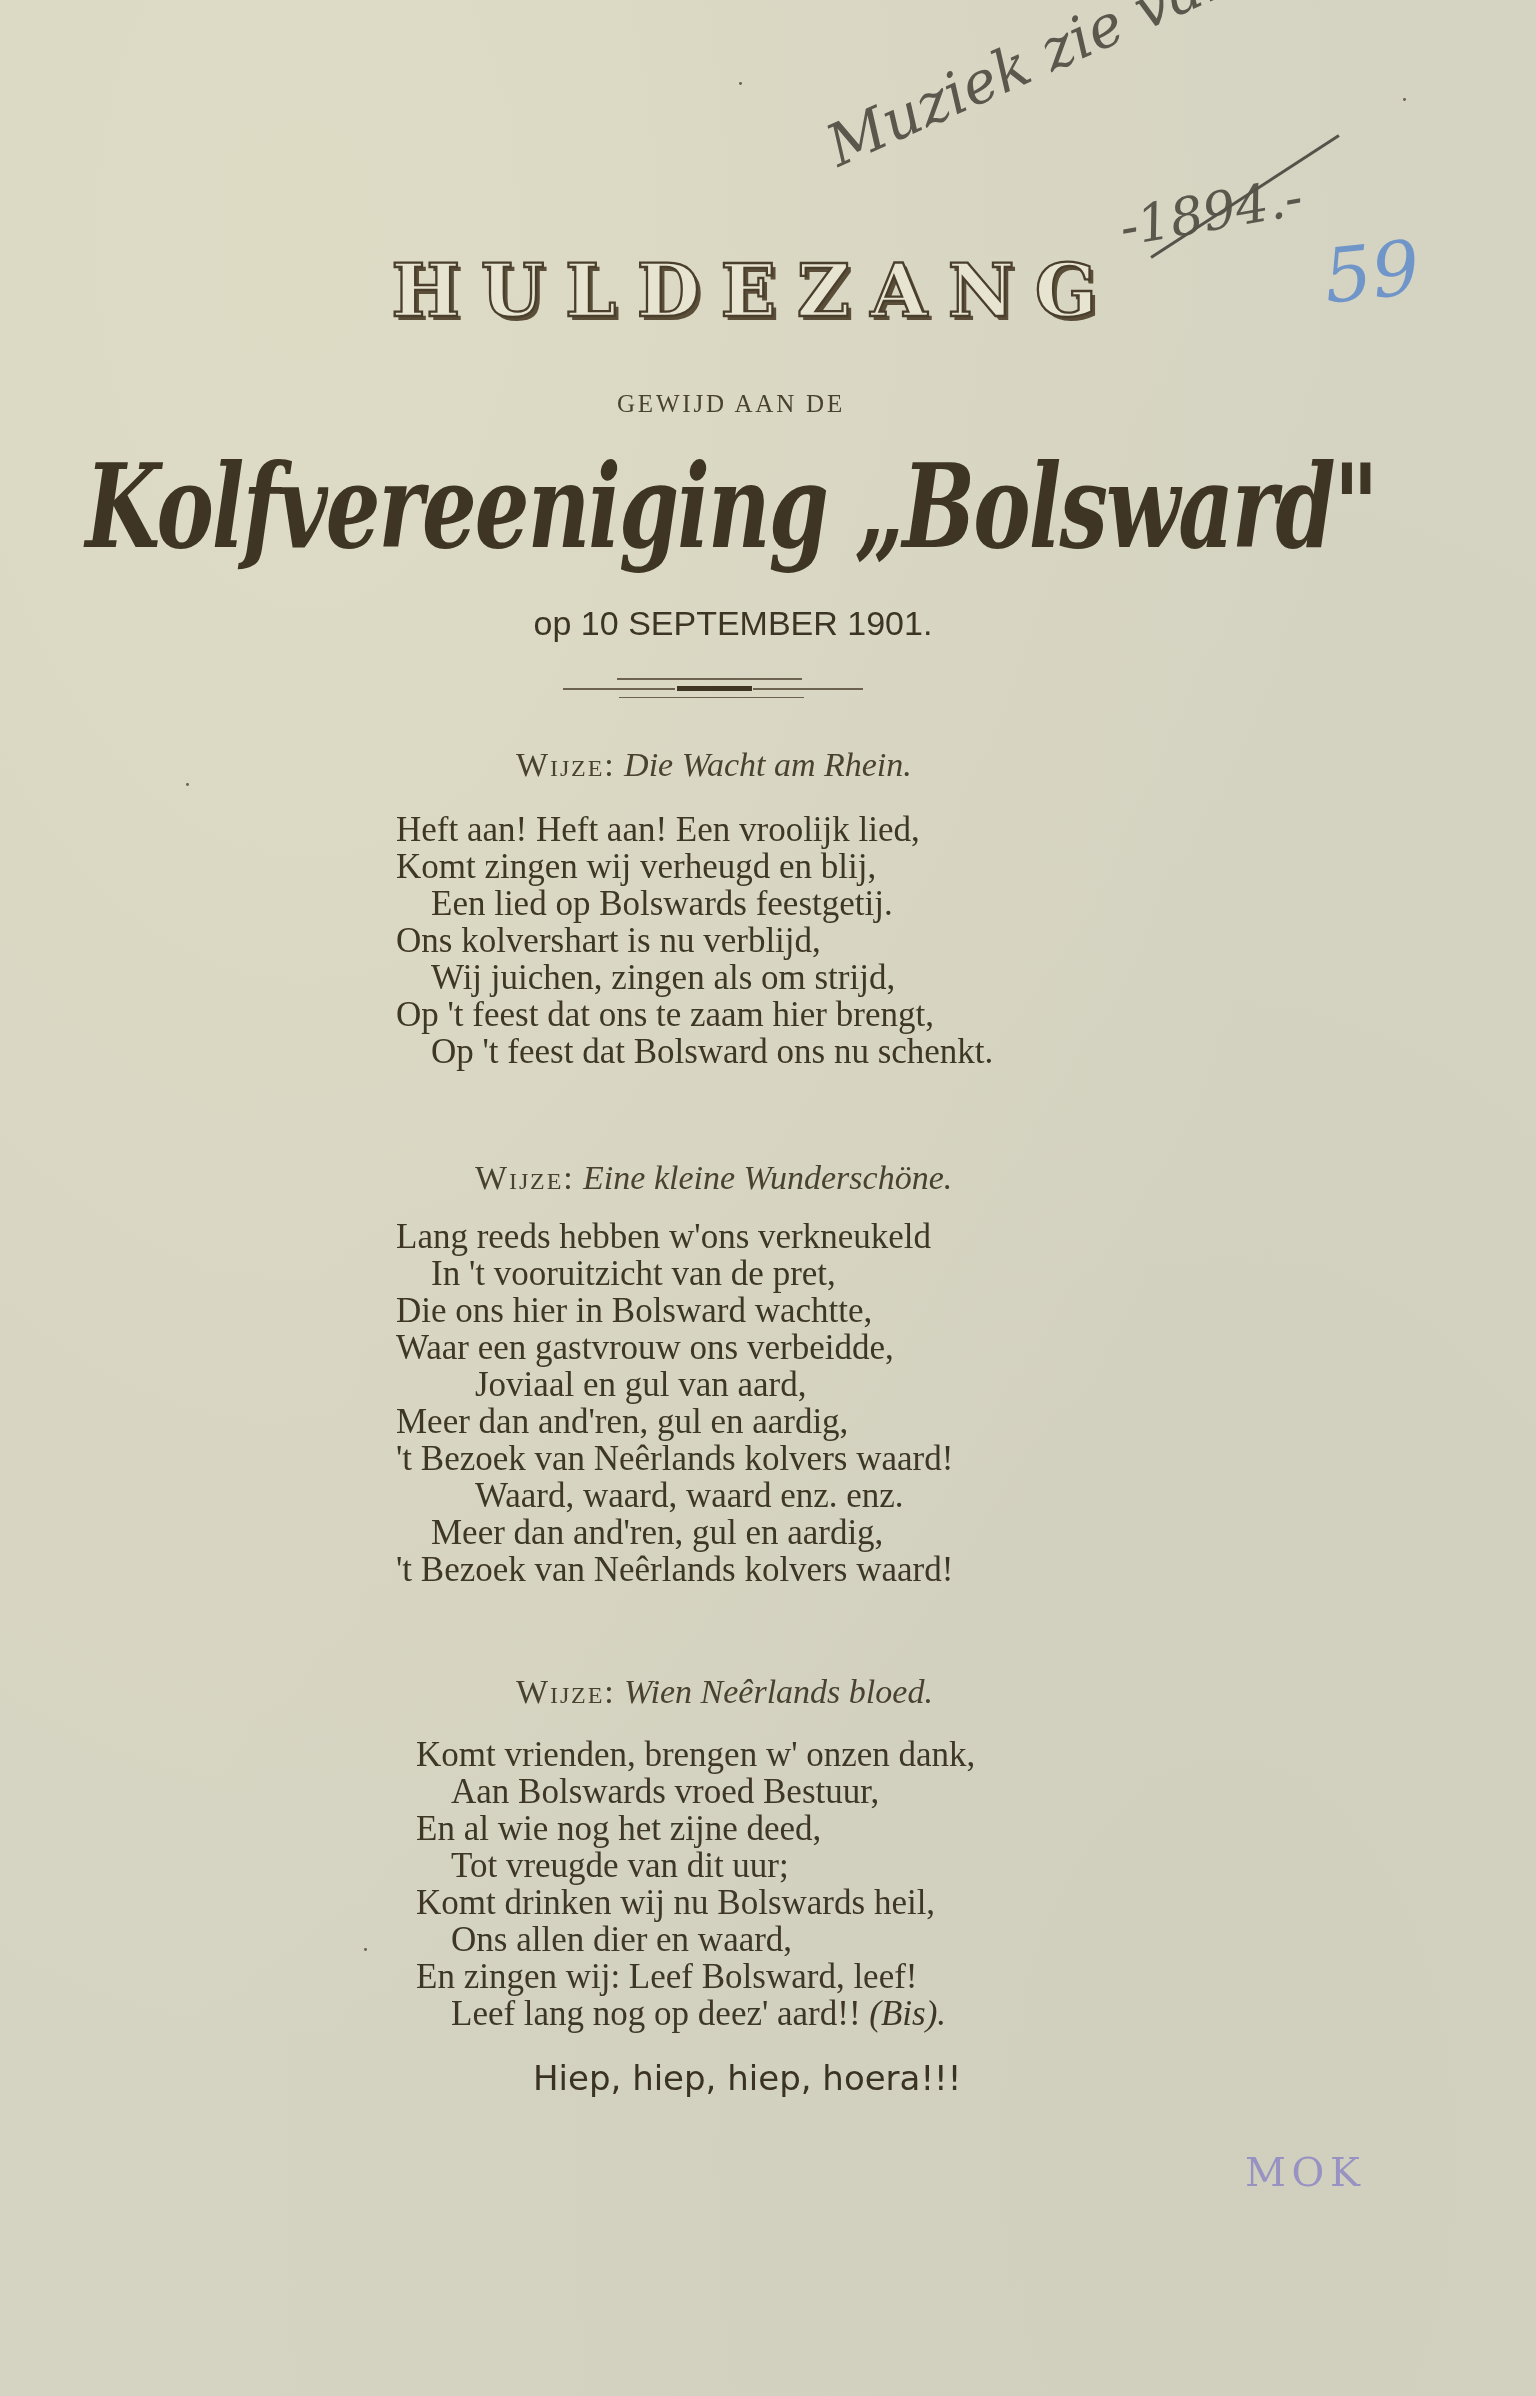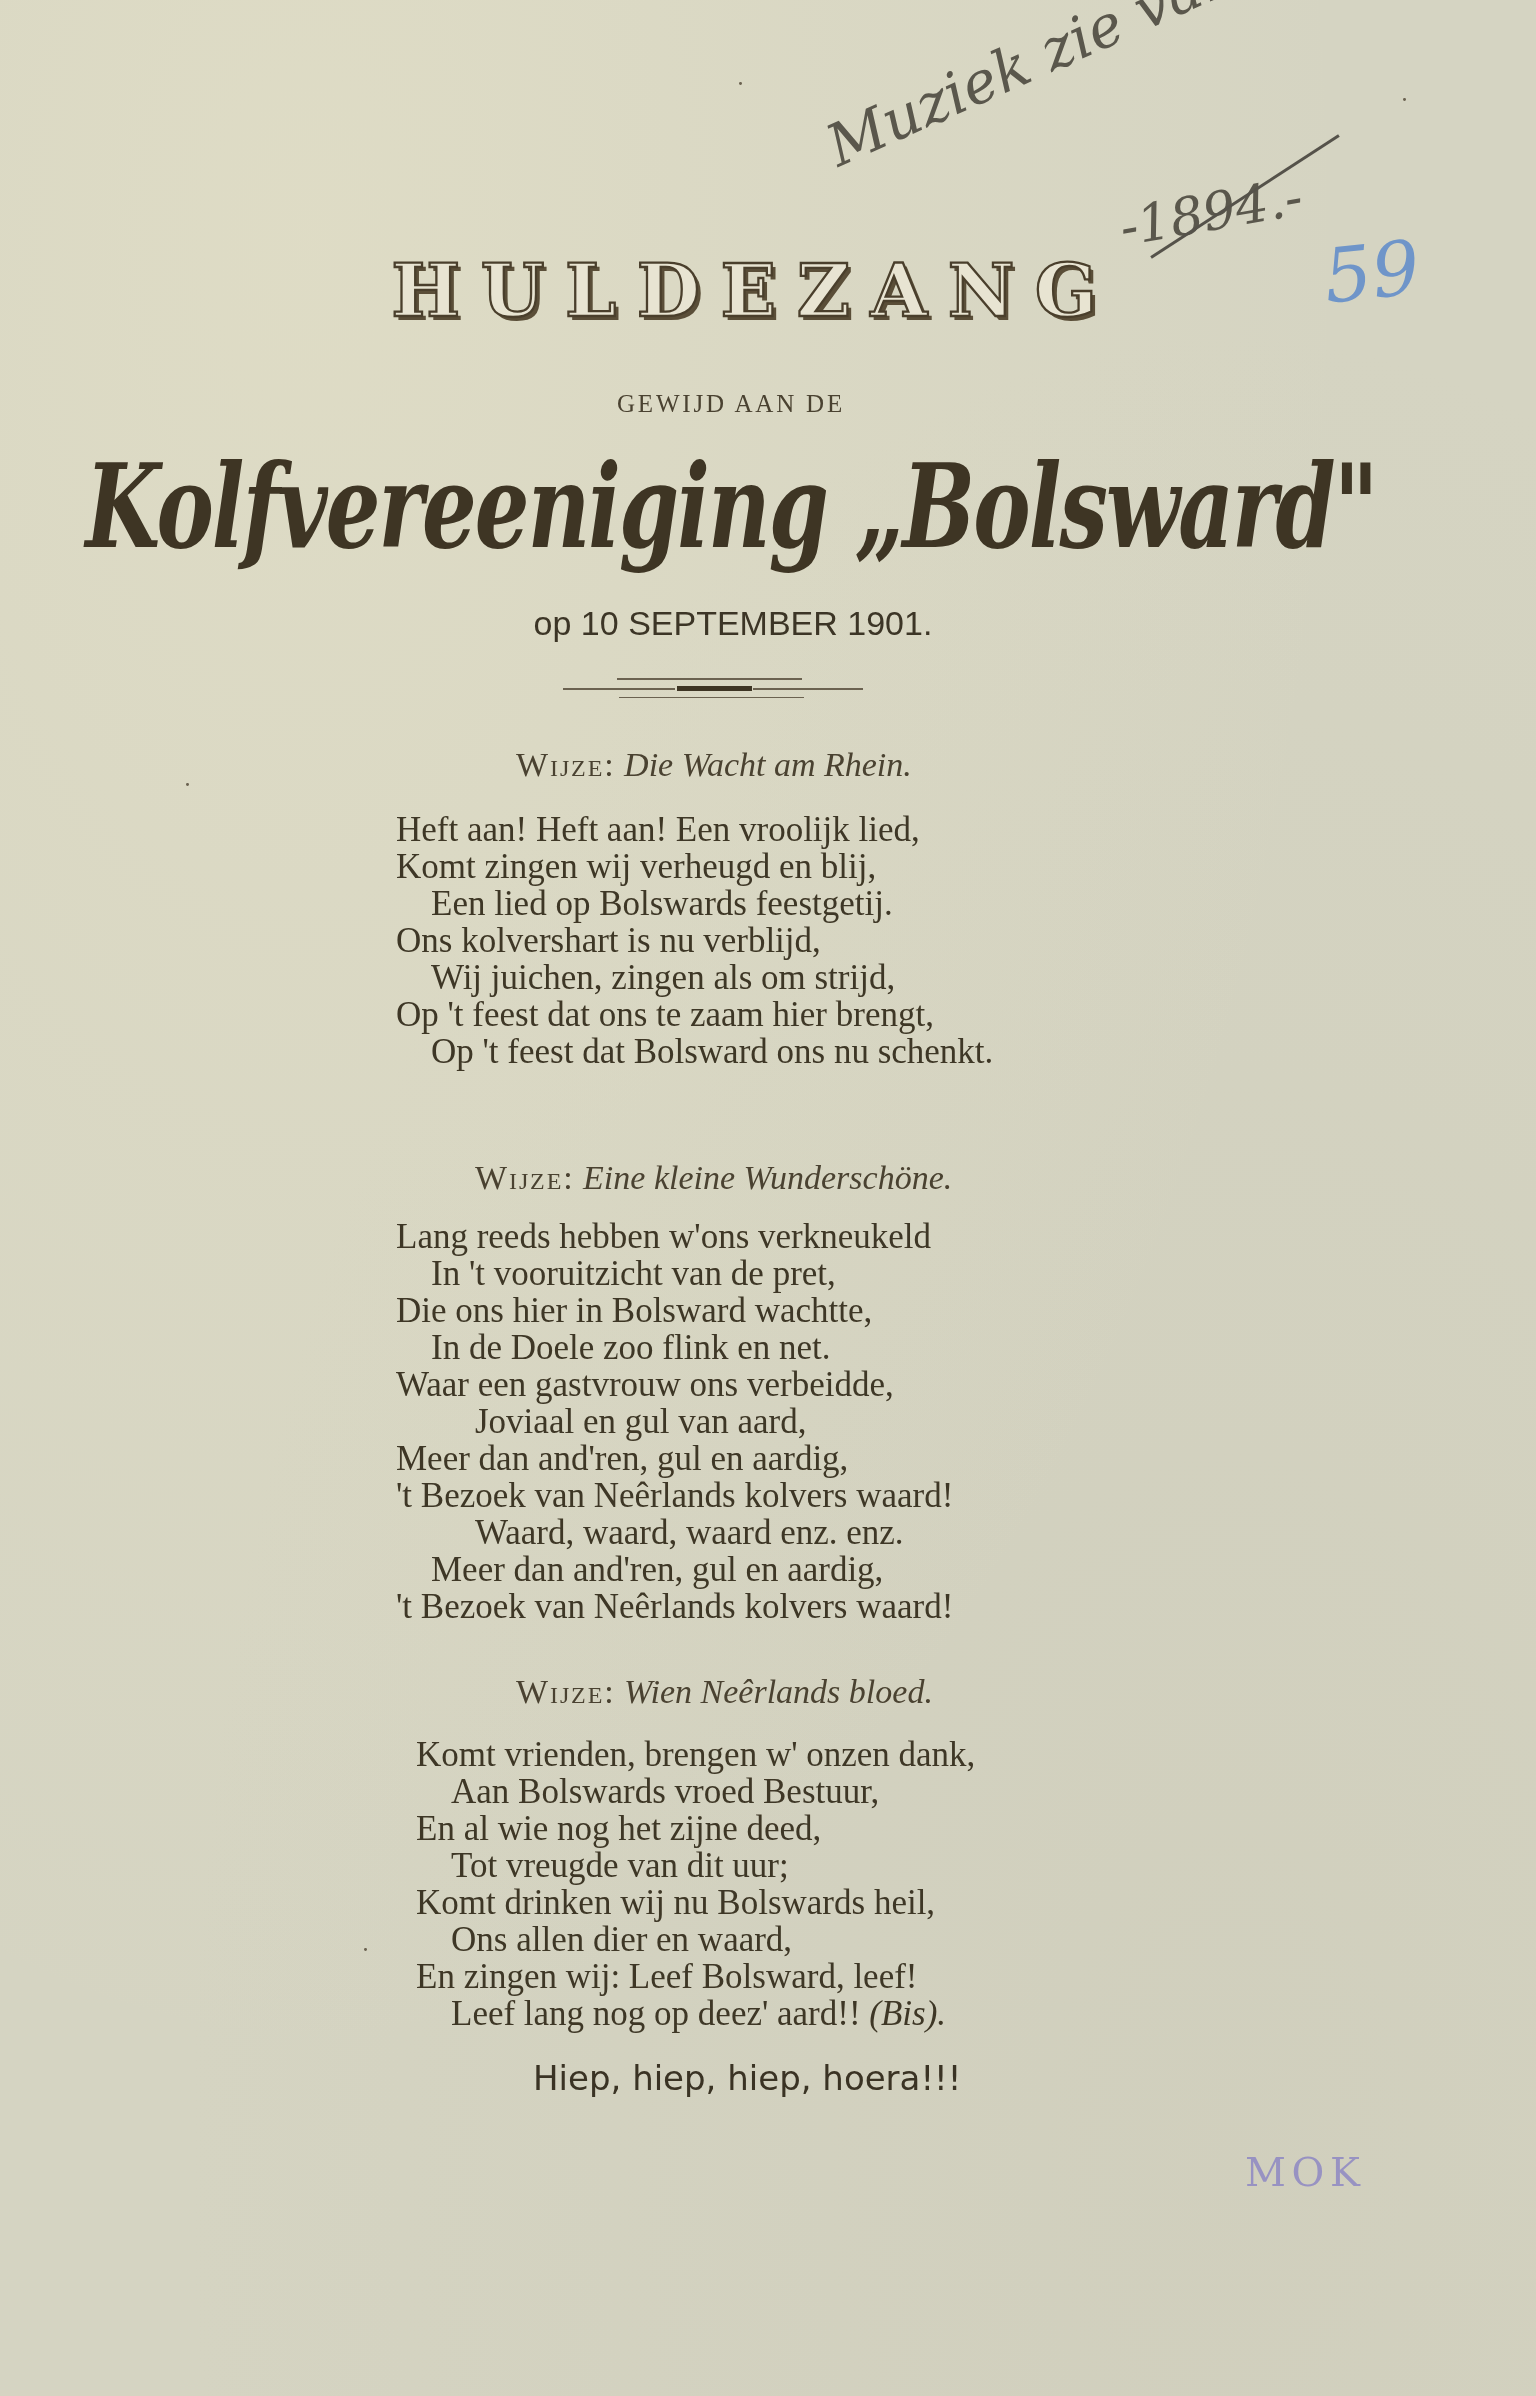--- a/index.html
+++ b/index.html
@@ -150,21 +150,20 @@
   </div>
 
   <div class="abs tune" style="left:475px; top:1159px;text-align:center;">
     <span class="lbl">Wijze:</span>
     <span class="name">Eine kleine Wunderschöne.</span>
   </div>
   <div class="abs verse" style="left:396px; top:1218px;">
     <span class="line">Lang reeds hebben w'ons verkneukeld</span>
     <span class="line i1">In 't vooruitzicht van de pret,</span>
     <span class="line">Die ons hier in Bolsward wachtte,</span>
-    <span class="line i1">In de Doele zoo flink en net.</span>
     <span class="line">Waar een gastvrouw ons verbeidde,</span>
     <span class="line i2">Joviaal en gul van aard,</span>
     <span class="line">Meer dan and'ren, gul en aardig,</span>
     <span class="line">'t Bezoek van Neêrlands kolvers waard!</span>
     <span class="line i2">Waard, waard, waard enz. enz.</span>
     <span class="line i1">Meer dan and'ren, gul en aardig,</span>
     <span class="line">'t Bezoek van Neêrlands kolvers waard!</span>
   </div>
 
   <div class="abs tune" style="left:516px; top:1673px;">

